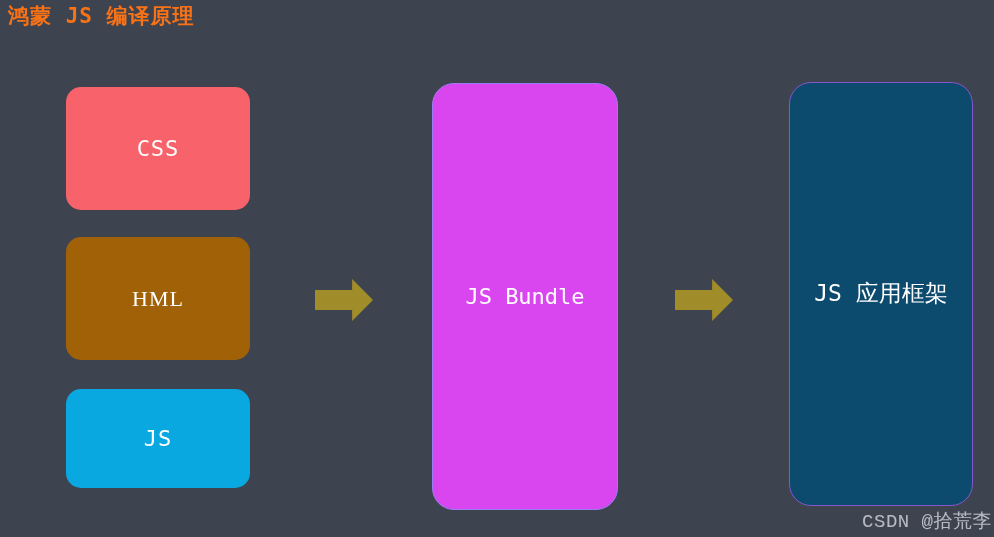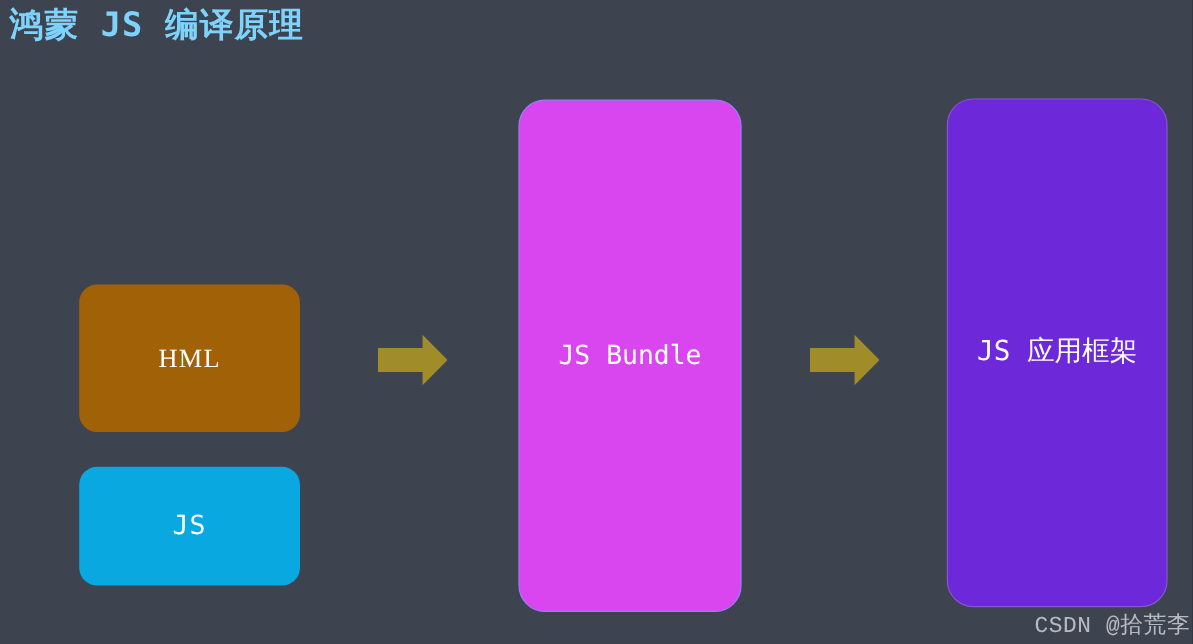--- a/index.html
+++ b/index.html
@@ -5,21 +5,21 @@
   html,body{margin:0;padding:0;background:#23252b;}
   .stage{
     position:relative;
     width:994px;height:537px;
     background:#3e4350;
     overflow:hidden;
     font-family:"DejaVu Sans Mono","Liberation Mono",monospace;
   }
   .page-title{
     position:absolute;left:8px;top:2px;
-    font-size:28px;font-weight:bold;color:#7dd3fc;
+    font-size:21px;font-weight:bold;color:#f97316;
     letter-spacing:1px;white-space:nowrap;
   }
   .src-box{
     position:absolute;left:66px;width:184px;height:123px;
     border-radius:15px;
     display:flex;align-items:center;justify-content:center;
     color:#ffffff;font-size:22px;letter-spacing:1px;
   }
   .src-css{top:87px;background:#f8626a;}
   .src-hml{top:237px;background:#a16207;font-family:Liberation Serif, serif;}
@@ -29,21 +29,21 @@
     border-radius:22px;
     display:flex;flex-direction:column;align-items:center;justify-content:center;
     color:#ffffff;font-size:22px;text-align:center;line-height:1.45;
   }
   .bundle-box{
     left:432px;width:186px;
     background:#d946ef;border:1px solid #9a7df2;box-sizing:border-box;
   }
   .framework-box{
     left:789px;top:82px;width:184px;height:424px;
-    background:#6d28d9;border:1px solid #8656cc;box-sizing:border-box;
+    background:#0c4a6e;border:1px solid #8656cc;box-sizing:border-box;
     font-size:23px;
   }
   .flow-arrow{
     position:absolute;top:279px;width:58px;height:42px;
     background:#a08c28;
     clip-path:polygon(0 26%,64% 26%,64% 0,100% 50%,64% 100%,64% 74%,0 74%);
   }
   .arrow-1{left:315px;}
   .arrow-2{left:675px;}
   .watermark{
@@ -53,20 +53,23 @@
     letter-spacing:0.5px;white-space:nowrap;
   }
 </style>
 </head>
 <body>
 
 <div class="stage">
 
   <div class="page-title">鸿蒙 JS 编译原理</div>
 
+  <div class="src-box src-css">
+    <span>CSS</span>
+  </div>
 
   <div class="src-box src-hml">
     <span>HML</span>
   </div>
 
   <div class="src-box src-js">
     <span>JS</span>
   </div>
 
   <div class="flow-arrow arrow-1"></div>

